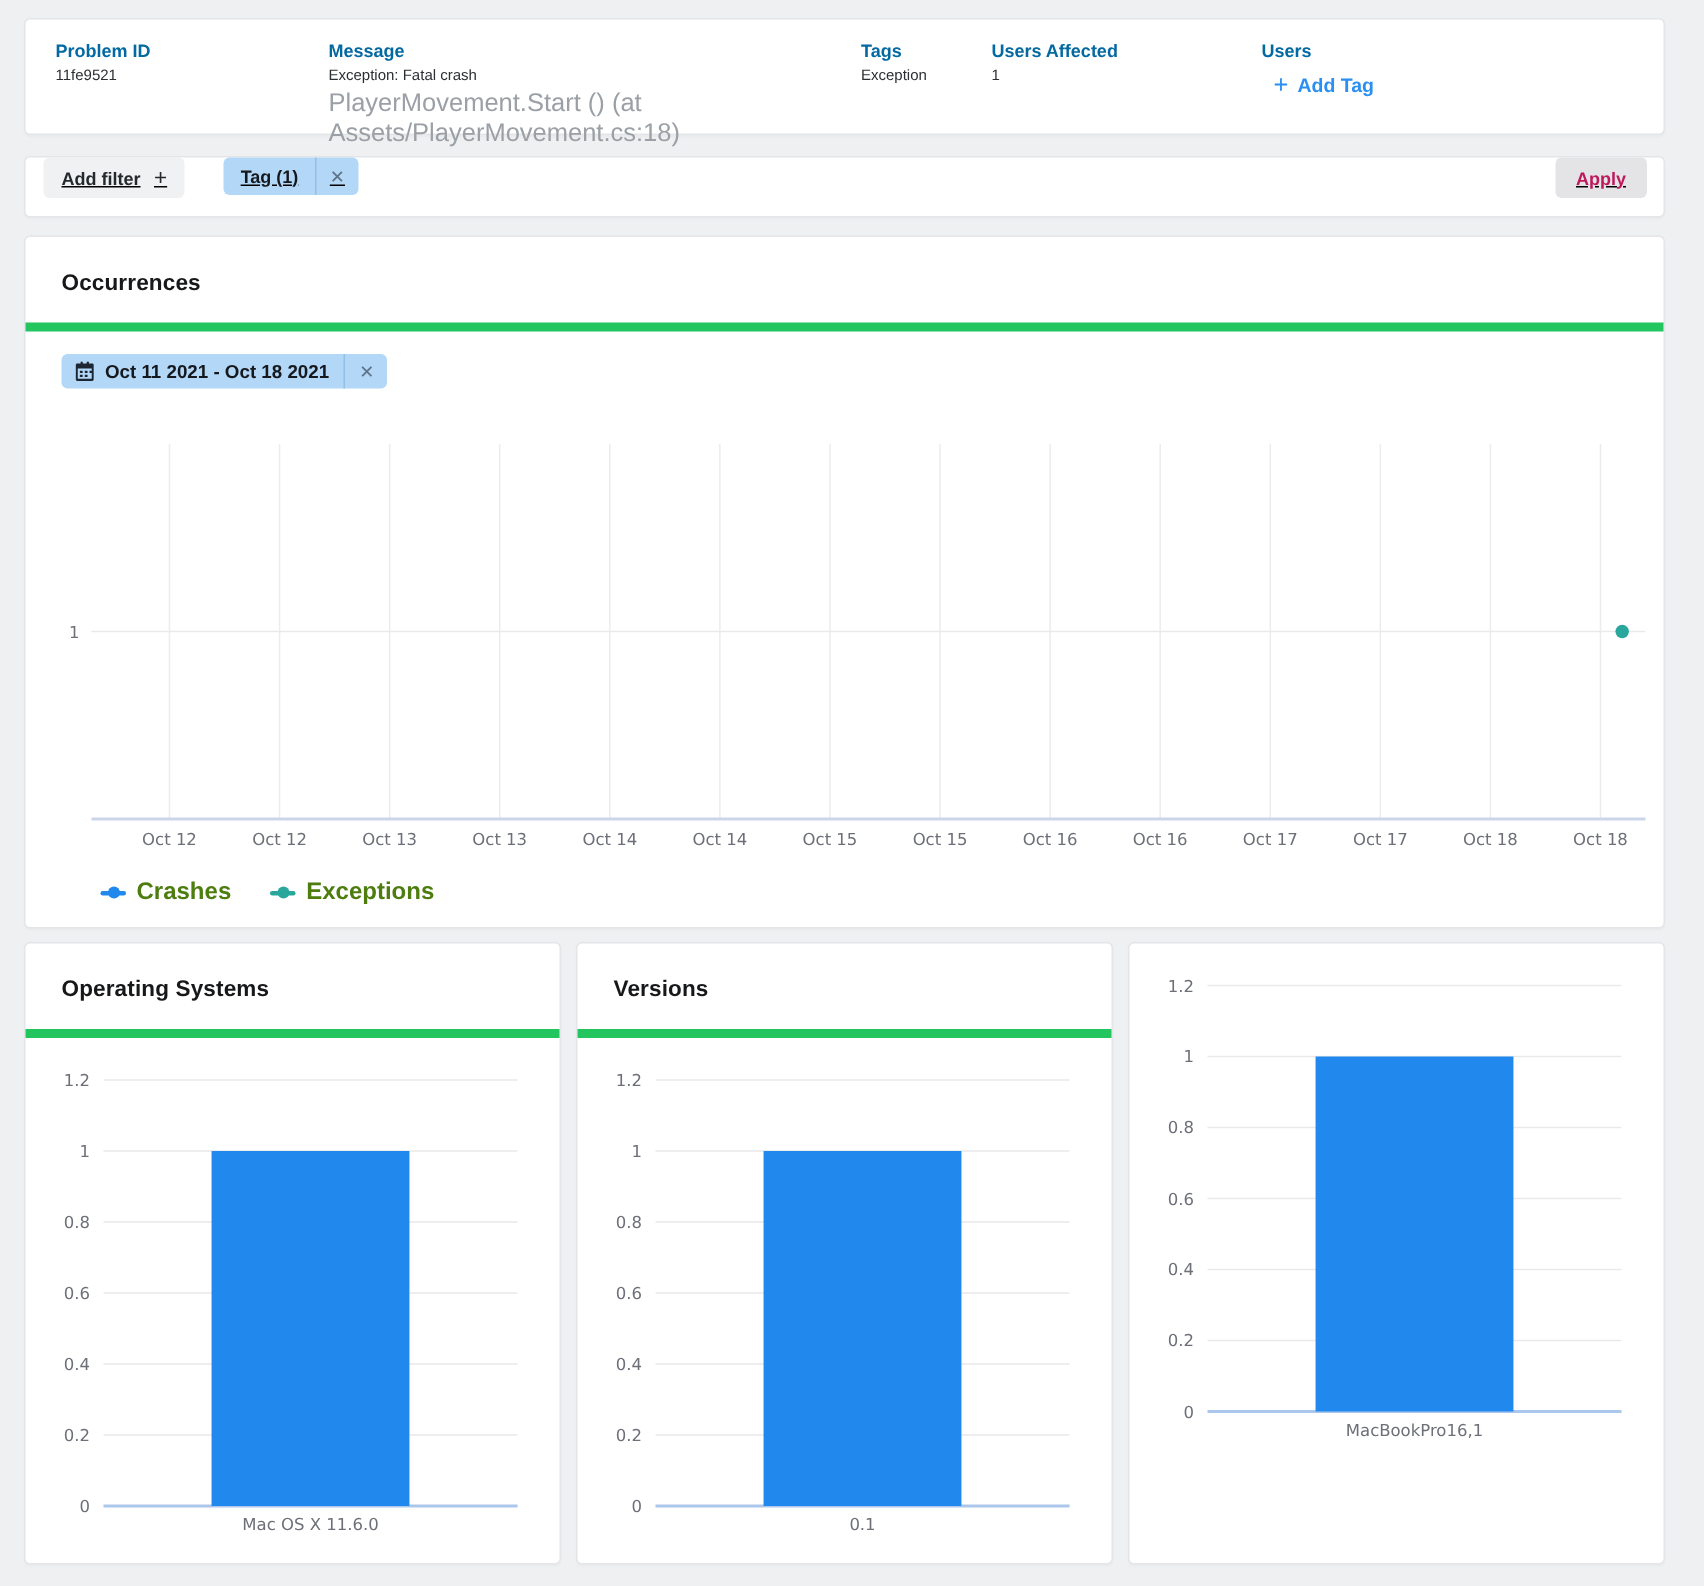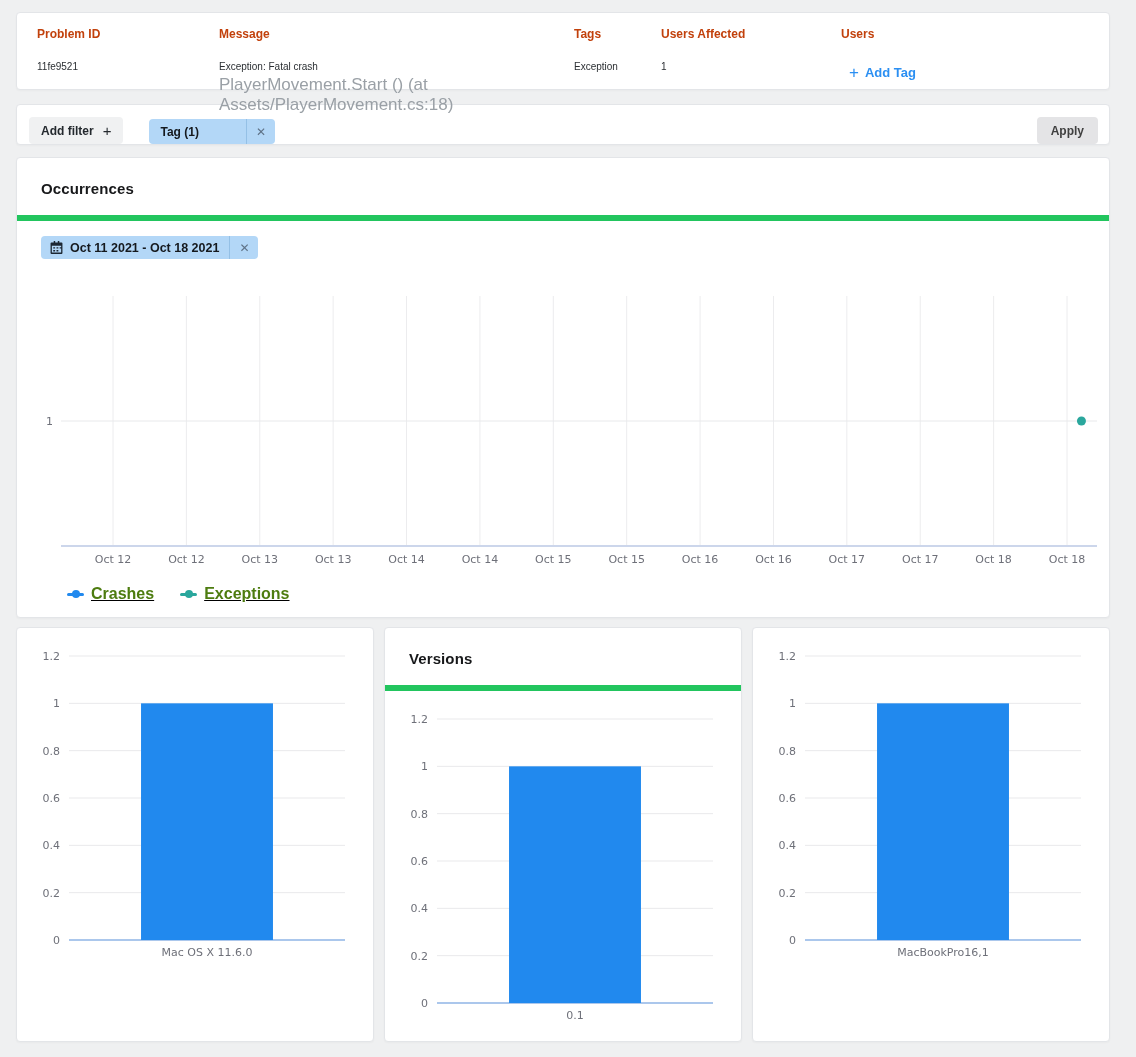--- a/index.html
+++ b/index.html
@@ -6,49 +6,49 @@
   html,body { width:1136px; height:1057px; background:#eff0f1;
     font-family:"Liberation Sans", sans-serif; overflow:hidden; }
   .page { padding:12px 0 0 16px; width:1110px; }
   .panel { background:#fff; border:1px solid #e3e5e8; border-radius:4px;
     box-shadow:0 1px 2px rgba(20,30,40,.03); width:1094px; }
 
   
   .summary { display:flex; padding:14px 20px 16px 20px; height:78px; }
   .sum-col { display:flex; flex-direction:column; }
   .c1{width:182px}.c2{width:355px}.c3{width:87px}.c4{width:180px}.c5{flex:1}
-  .f-label { font-size:12px; font-weight:700; color:#c2410c; margin-bottom:20px; }
+  .f-label { font-size:12px; font-weight:700; color:#0369a1; margin-bottom:4px; }
   .f-value { font-size:10px; color:#2b2f33; }
   .f-sub   { font-size:17px; color:#9aa0a6; margin-top:3px; }
   .add-tag { display:inline-flex; align-items:center; gap:6px; margin:4px 0 0 8px;
     color:#2b8ff2; font-size:13px; font-weight:700; cursor:pointer; background:none; border:none;
     font-family:inherit; }
   .add-tag .plus { font-size:17px; font-weight:400; line-height:13px; }
 
   
-  .filterbar { margin-top:14px; height:41px; display:flex; align-items:flex-end; padding:0 11px 0 12px; }
+  .filterbar { margin-top:14px; height:41px; display:flex; align-items:flex-start; padding:0 11px 0 12px;text-decoration:underline; }
   .btn { border:none; border-radius:4px; height:27px; font-family:inherit;
     font-size:12px; font-weight:700; cursor:pointer; }
   .add-filter { background:#f0f1f2; color:#24292e; padding:0 12px;
     display:inline-flex; align-items:center; gap:9px; }
   .add-filter .plus { font-size:15px; font-weight:400; }
-  .apply { background:#e4e4e6; color:#404040; padding:0 14px; margin-left:auto; cursor:default; }
+  .apply { background:#e4e4e6; color:#be185d; padding:0 14px; margin-left:auto; cursor:default; }
 
   .chip { display:inline-flex; align-items:center; background:#b3d7f7; border-radius:4px;
     height:25px; font-size:12px; font-weight:700; color:#15191e; }
-  .tag-chip { margin-left:26px;gap:36px; }
+  .tag-chip { margin-left:26px; }
   .chip-text { padding:0 11px; }
   .chip-x { padding:0 9px; color:#5f7287; border-left:1px solid #94c0e6; cursor:pointer;
     font-size:12px; align-self:stretch; display:flex; align-items:center; font-weight:400; }
 
   
   .occ { margin-top:12px; }
   .panel-title-row { padding:22px 24px 17px 24px; border-bottom:6px solid #22c55e; }
   .panel-title { font-size:15px; font-weight:700; color:#17181a; letter-spacing:.1px; }
-  .occ-body { padding:15px 12px 14px 24px;text-decoration:underline; }
+  .occ-body { padding:15px 12px 14px 24px; }
   .date-chip { height:23px; }
   .date-chip .cal { display:flex; align-items:center; margin:0 0 0 9px; }
   .date-chip .chip-text { padding:0 10px 0 7px; font-size:12.5px; }
   .chart-wrap { margin-top:35px; }
   svg text { font-family:"DejaVu Sans", sans-serif; font-size:11px; fill:#6e7079; }
   .legend { display:flex; align-items:center; margin-top:9px; padding-left:26px; }
   .legend-item { display:flex; align-items:center; gap:7px; margin-right:26px; cursor:pointer; }
   .legend-marker { width:17px; height:3px; border-radius:2px; position:relative; display:inline-block; }
   .legend-dot { position:absolute; width:8px; height:8px; border-radius:50%; left:4.5px; top:-2.5px; }
   .legend-label { font-size:16px; font-weight:700; color:#4d7c0f; }
@@ -162,20 +162,23 @@
               <span class="legend-dot" style="background: rgb(42, 167, 157);"></span>
             </span>
             <span class="legend-label">Exceptions</span>
           </div>
         </div>
     </div>
   </section>
 
   <div class="grid3">
     <section class="panel">
+      <div class="panel-title-row">
+        <span class="panel-title">Operating Systems</span>
+      </div>
       <div class="bar-wrap"><svg width="356" height="330" viewBox="0 0 356 330">
             <line x1="52" y1="300" x2="328" y2="300" stroke="#abc7ec" stroke-width="2"></line>
             <text x="43" y="304" text-anchor="end">0</text>
             <line x1="52" y1="252.66666666666666" x2="328" y2="252.66666666666666" stroke="#e9e9eb" stroke-width="1"></line>
             <text x="43" y="256.66666666666663" text-anchor="end">0.2</text>
             <line x1="52" y1="205.33333333333331" x2="328" y2="205.33333333333331" stroke="#e9e9eb" stroke-width="1"></line>
             <text x="43" y="209.33333333333331" text-anchor="end">0.4</text>
             <line x1="52" y1="158" x2="328" y2="158" stroke="#e9e9eb" stroke-width="1"></line>
             <text x="43" y="162" text-anchor="end">0.6</text>
             <line x1="52" y1="110.66666666666666" x2="328" y2="110.66666666666666" stroke="#e9e9eb" stroke-width="1"></line>

